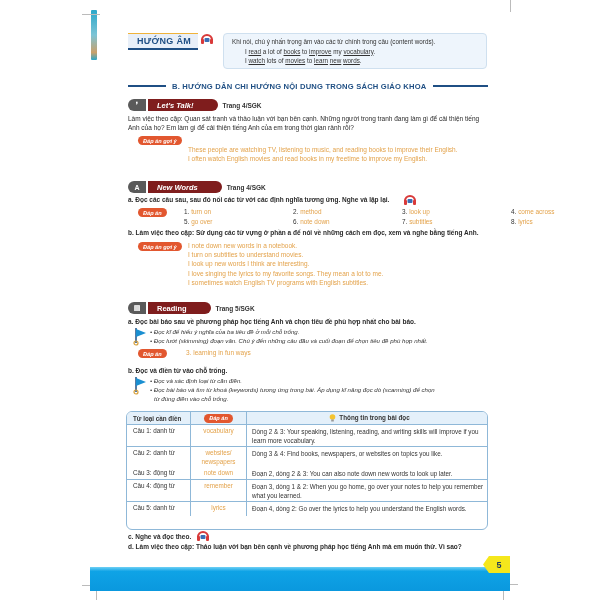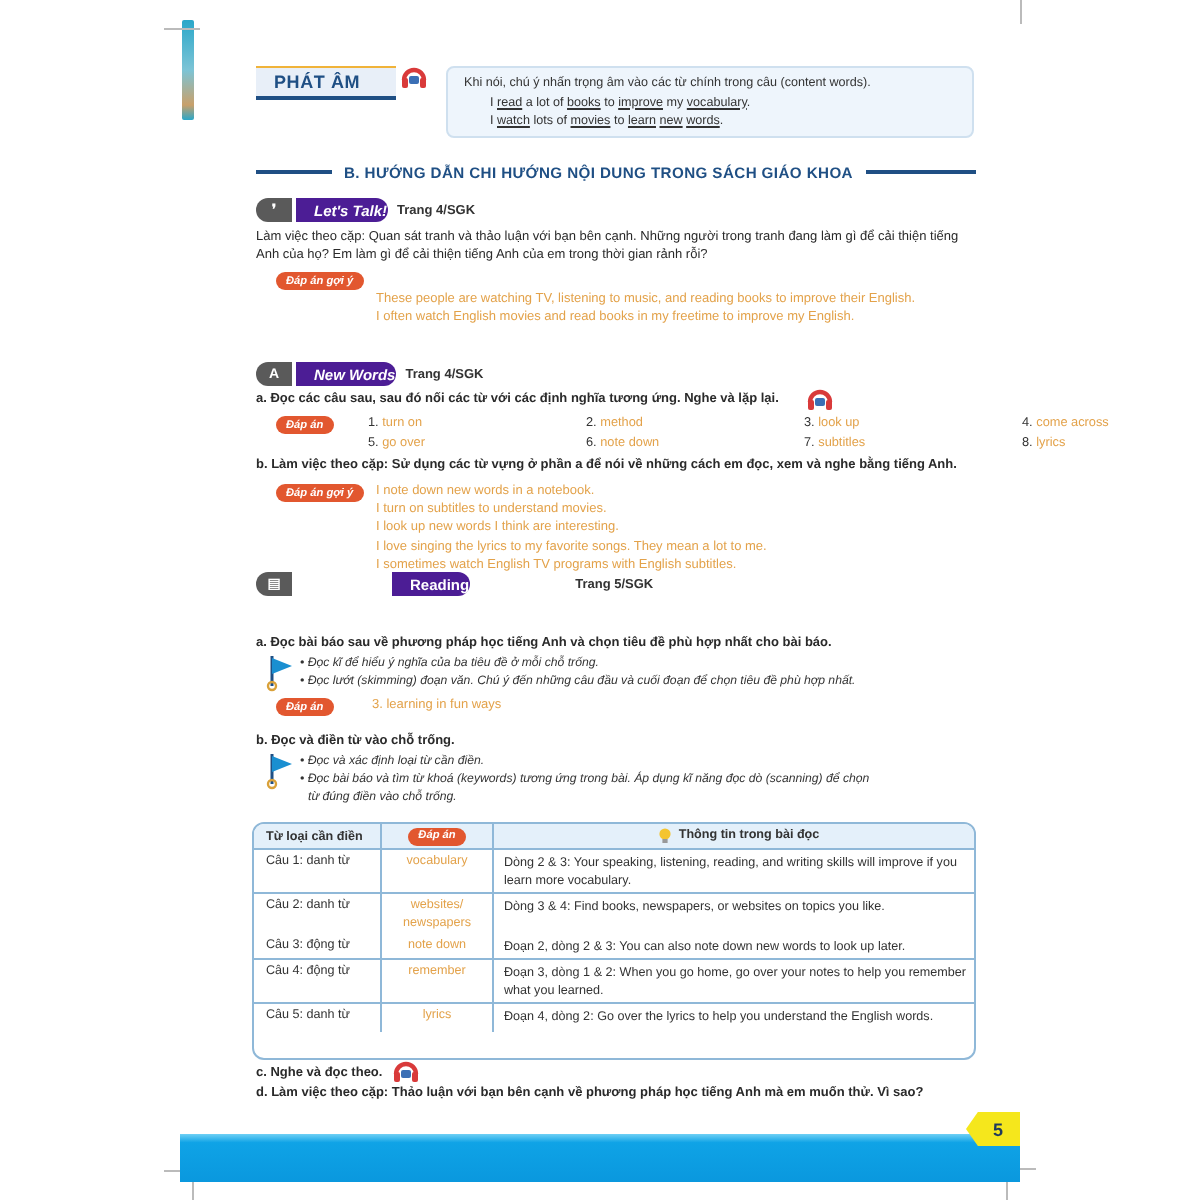--- a/index.html
+++ b/index.html
@@ -43,22 +43,22 @@
 
   
   .skill-badge {
     position: absolute; display: flex; align-items: center; height: 12px;
   }
   .skill-badge .ico {
     width: 18px; height: 12px; background: #5a5a5a; border-radius: 6px 0 0 6px;
     display: flex; align-items: center; justify-content: center; color: #fff; font-size: 7px; font-weight: bold;
   }
   .skill-badge .lbl {
-    height: 12px; background: #4c1d95; color: #fff; font-weight: bold; font-style: italic;
-    font-size: 7.5px; padding: 0 0 0 9px; border-radius: 0 6px 6px 0; display: flex; align-items: center;
+    height: 12px; background: #7f1d1d; color: #fff; font-weight: bold; font-style: italic;
+    font-size: 7.5px; padding: 0 24px 0 9px; border-radius: 0 6px 6px 0; display: flex; align-items: center;
     border-left: 2px solid #fff;
   }
   .skill-badge .lbl.rd { font-style: normal; }
   .skill-badge .page { font-size: 6.5px; font-weight: bold; color: #333; margin-left: 5px; }
 
   .text { position: absolute; font-size: 6.5px; line-height: 9.2px; color: #2a2a2a; }
   .bold { font-weight: bold; }
   .orange { color: #e3a24a; }
 
   .answer-pill {
@@ -113,21 +113,21 @@
 
 <div class="binding-strip"></div>
 <div class="crop-mark" style="left:82px;top:14px;width:18px;height:1px;"></div>
 <div class="crop-mark" style="left:510px;top:0;width:1px;height:12px;"></div>
 <div class="crop-mark" style="left:82px;top:585px;width:8px;height:1px;"></div>
 <div class="crop-mark" style="left:96px;top:590px;width:1px;height:10px;"></div>
 <div class="crop-mark" style="left:510px;top:584px;width:8px;height:1px;"></div>
 <div class="crop-mark" style="left:503px;top:590px;width:1px;height:10px;"></div>
 
 <div class="phat-am-tab">
-  <span>PHÁT ÂM</span>
+  <span>HƯỚNG ÂM</span>
 </div>
 <svg class="headphone" style="left:200px;top:32px;" viewBox="0 0 14 12">
   <path d="M2 8 A5 5 0 0 1 12 8" fill="none" stroke="#d93a3a" stroke-width="2.2"></path>
   <rect x="1" y="7" width="3" height="5" rx="1" fill="#d93a3a"></rect>
   <rect x="10" y="7" width="3" height="5" rx="1" fill="#d93a3a"></rect>
   <rect x="4.5" y="6" width="5" height="4" rx="1" fill="#3b6fb5"></rect>
 </svg>
 <div class="phat-am-box">
   <div>Khi nói, chú ý nhấn trọng âm vào các từ chính trong câu (content words).</div>
   <div class="ex">
@@ -186,21 +186,21 @@
 <div class="text bold" style="left:128px;top:228px;width:365px;white-space:nowrap;">b. Làm việc theo cặp: Sử dụng các từ vựng ở phần a để nói về những cách em đọc, xem và nghe bằng tiếng Anh.</div>
 <div class="answer-pill" style="left:138px;top:242px;">Đáp án gợi ý</div>
 <div class="text orange" style="left:188px;top:241px;width:300px;">
   <div>I note down new words in a notebook.</div>
   <div>I turn on subtitles to understand movies.</div>
   <div>I look up new words I think are interesting.</div>
   <div>I love singing the lyrics to my favorite songs. They mean a lot to me.</div>
   <div>I sometimes watch English TV programs with English subtitles.</div>
 </div>
 
-<div class="skill-badge" style="left:128px;top:286px;gap:48px;">
+<div class="skill-badge" style="left:128px;top:302px;">
   <div class="ico">▤</div>
   <div class="lbl rd">Reading</div>
   <div class="page">Trang 5/SGK</div>
 </div>
 <div class="text bold" style="left:128px;top:317px;width:360px;">a. Đọc bài báo sau về phương pháp học tiếng Anh và chọn tiêu đề phù hợp nhất cho bài báo.</div>
 <svg class="flag" style="left:133px;top:327px;" viewBox="0 0 14 20">
   <line x1="3" y1="1" x2="3" y2="16" stroke="#1f4f84" stroke-width="1.5"></line>
   <polygon points="3,2 13,6 3,10" fill="#1a8fd1"></polygon>
   <circle cx="3" cy="16" r="2" fill="none" stroke="#d9a13a" stroke-width="1.2"></circle>
 </svg>

